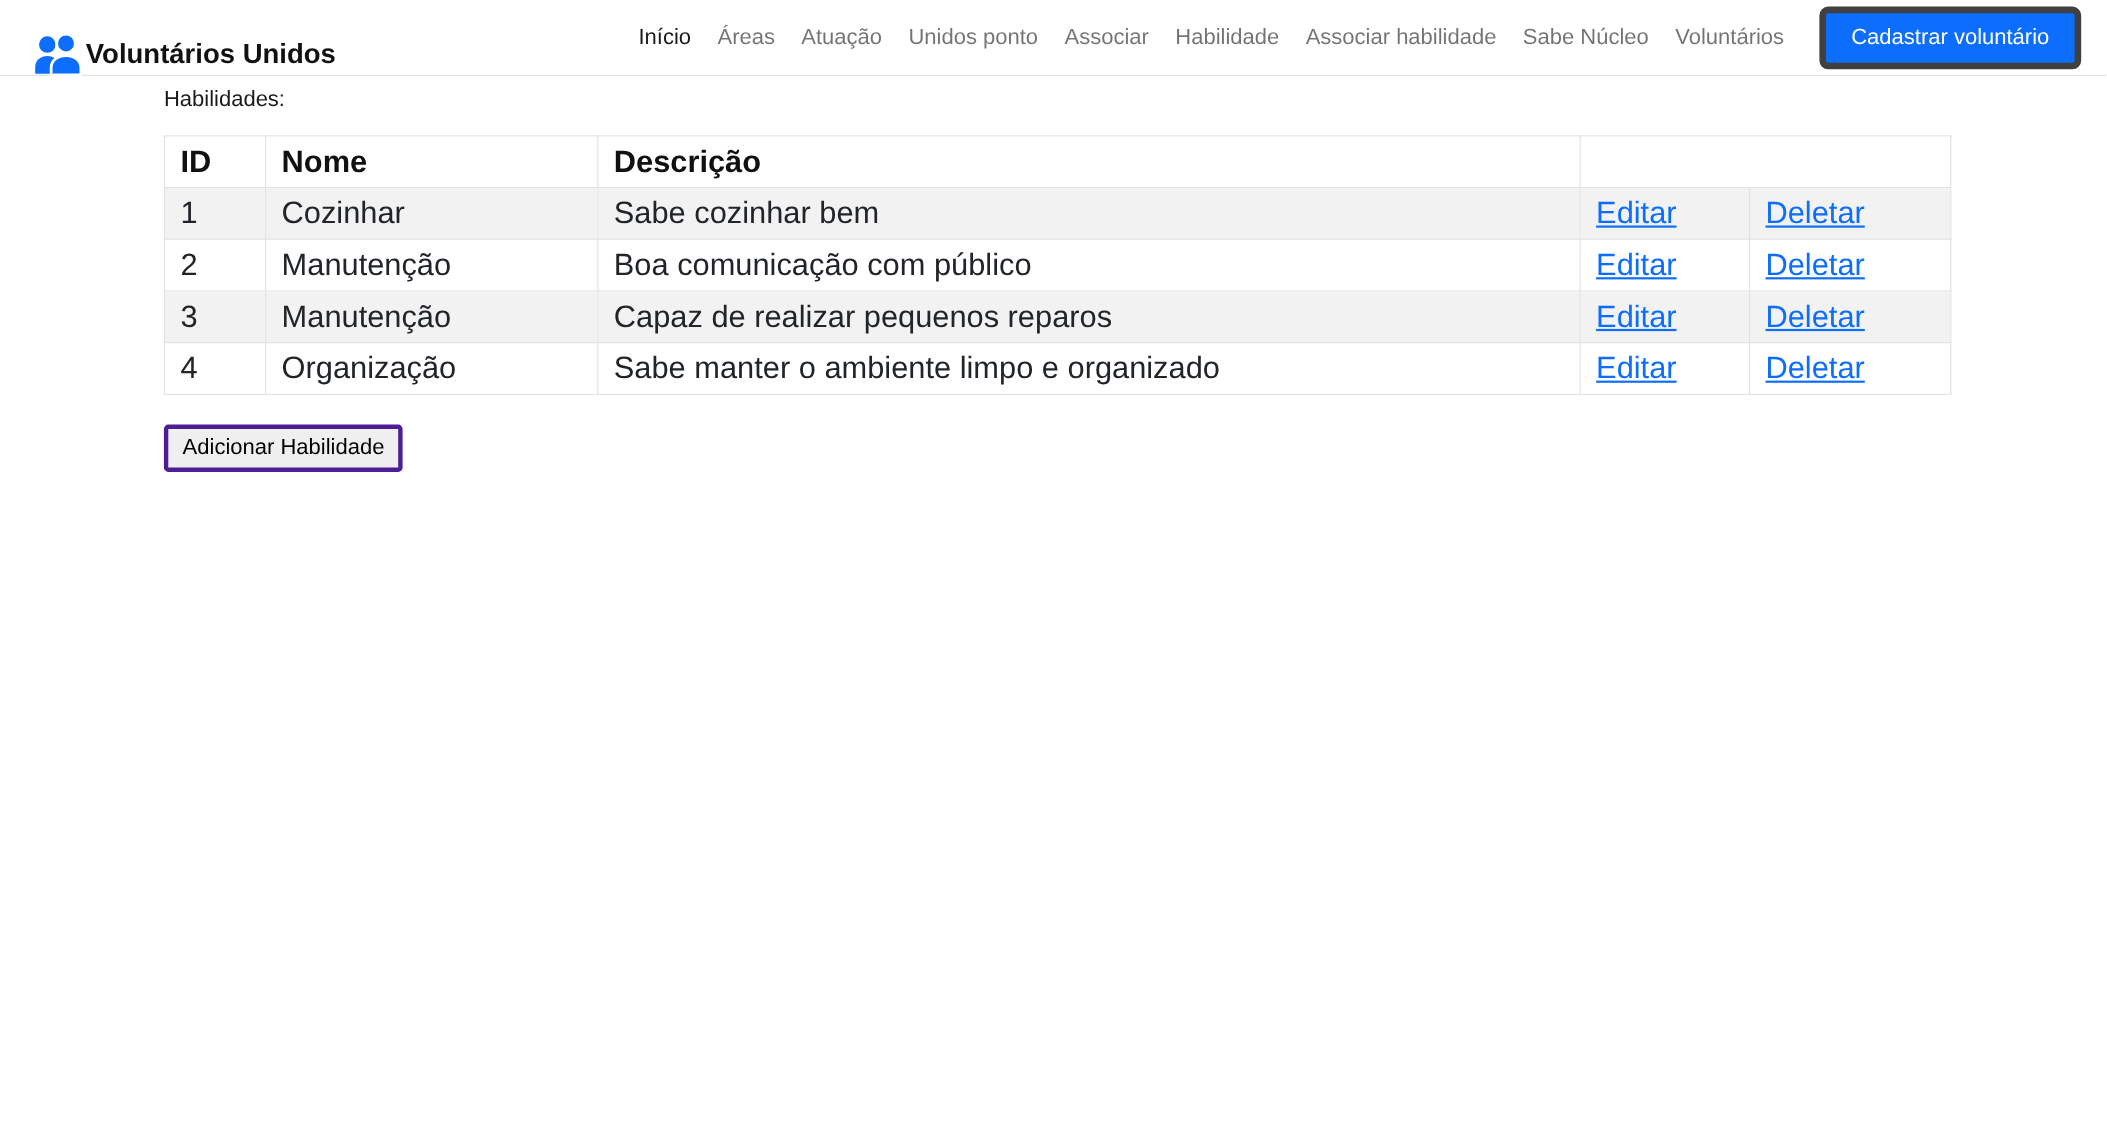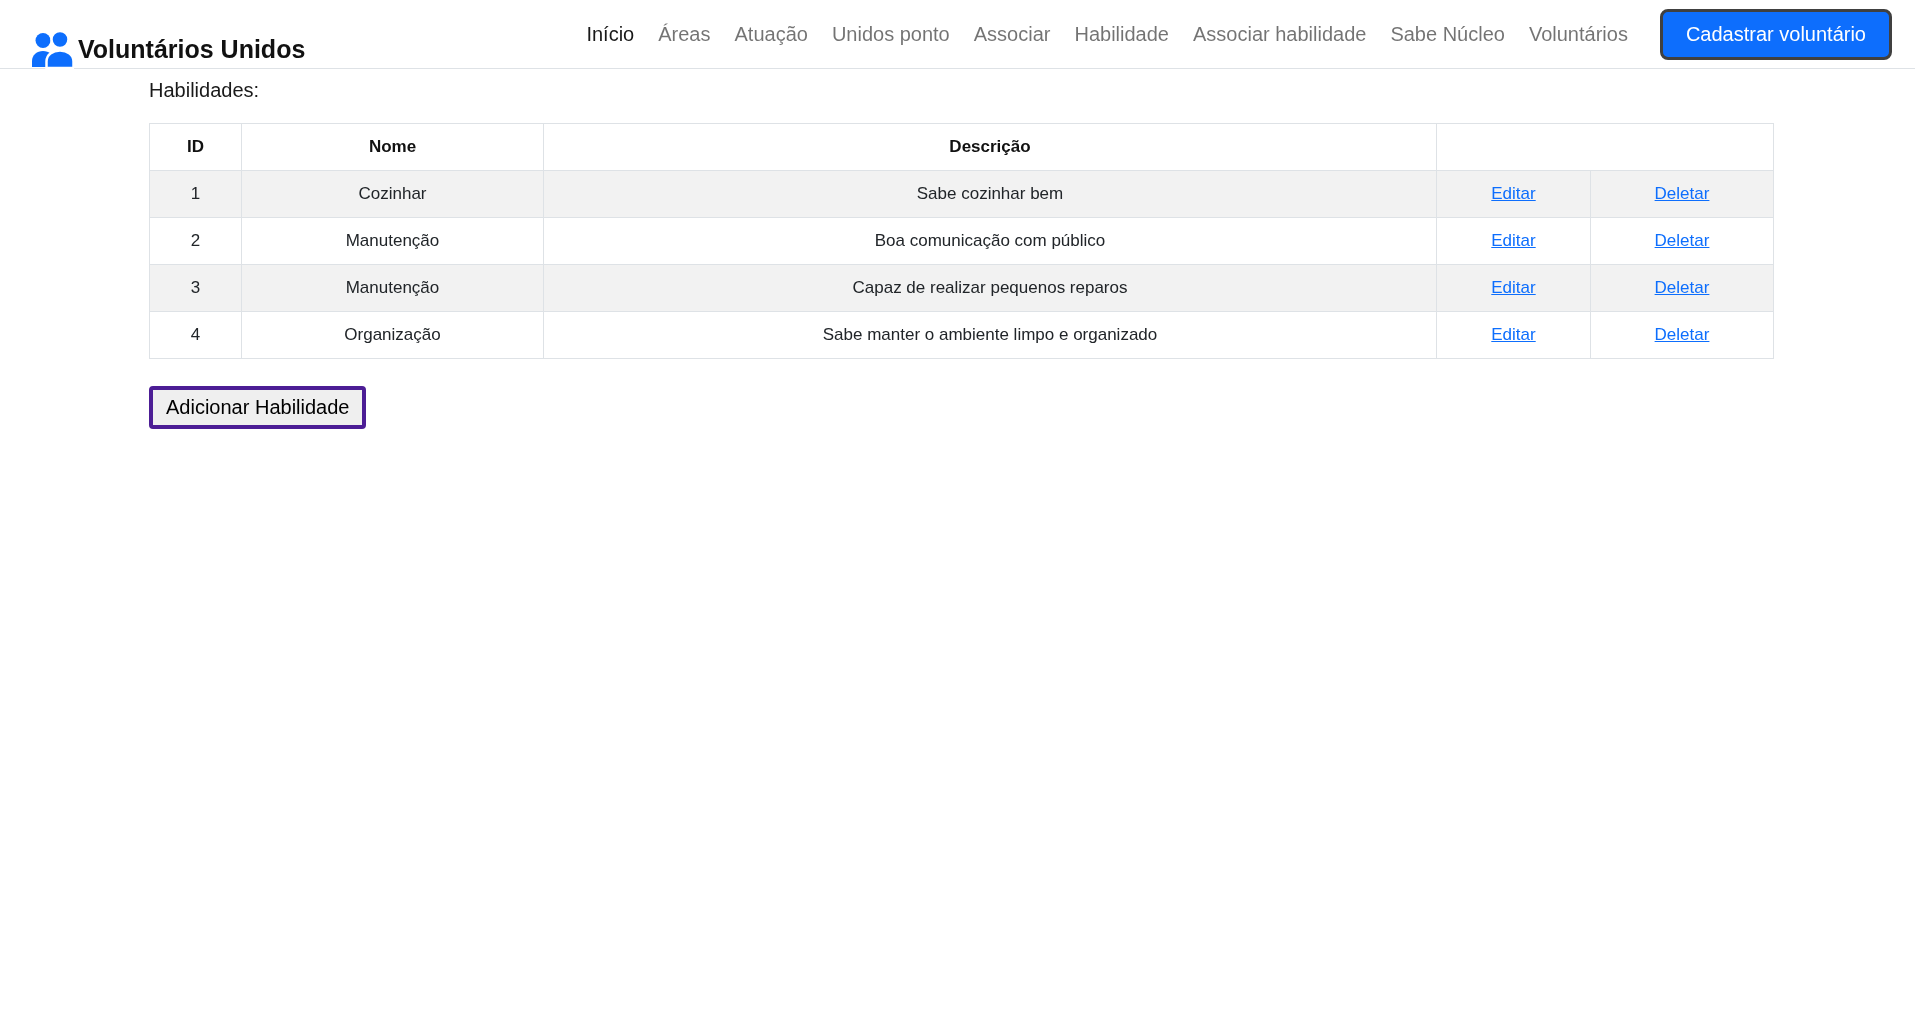--- a/index.html
+++ b/index.html
@@ -45,21 +45,21 @@
     text-decoration: none;
     padding: 8px 12px;
     white-space: nowrap;
     cursor: pointer;
   }
   .nav-link.active { color: rgba(0,0,0,0.9); }
   .cta-button {
     margin-left: 20px;
     background: #0d6efd;
     color: #ffffff;
-    border: 3px solid #404040;
+    border: 6px solid #404040;
     border-radius: 8px;
     font-size: 20px;
     font-family: "Liberation Sans", sans-serif;
     padding: 11px 23px;
     cursor: pointer;
     white-space: nowrap;
   }
 
   
   .content { padding: 9px 76px 0 149px; }
@@ -71,23 +71,23 @@
   }
 
   table.data-table {
     border-collapse: collapse;
     table-layout: fixed;
     width: 1624px;
   }
   .data-table th, .data-table td {
     border: 1px solid #dee2e6;
     padding: 8px 14px;
-    font-size: 17px;
+    font-size: 28px;
     line-height: 30px;
-    text-align: center;
+    text-align: left;
     vertical-align: middle;
     overflow: hidden;
     white-space: nowrap;
   }
   .data-table th { font-weight: bold; color: #111111; }
   .data-table tbody tr:nth-child(odd) td { background: #f2f2f2; }
   .data-table tbody tr:nth-child(even) td { background: #ffffff; }
   .data-table a {
     color: #0d6efd;
     text-decoration: underline;

